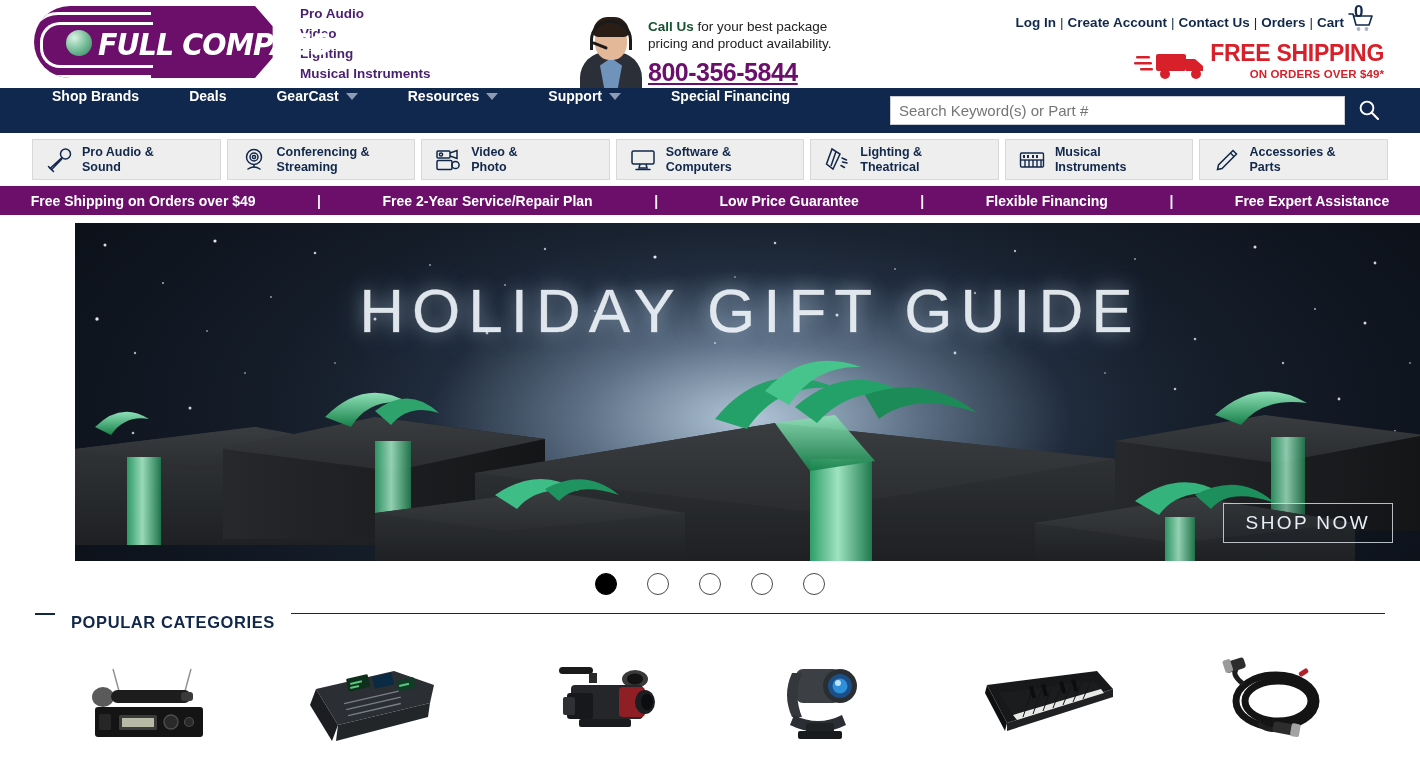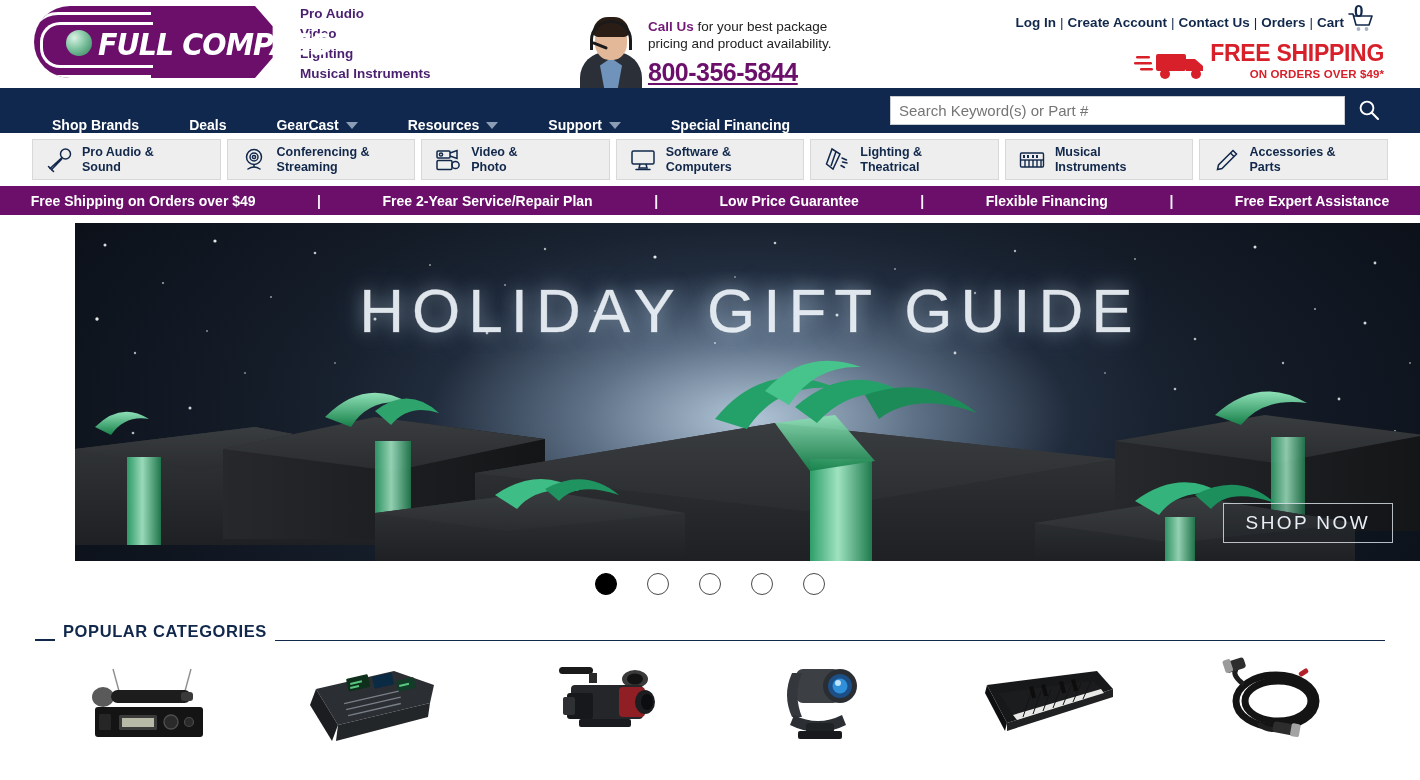--- a/index.html
+++ b/index.html
@@ -78,21 +78,21 @@
   }
   .agent-headset {
     position:absolute; left:12px; top:12px; width:42px; height:30px;
     border:3px solid #1a1a1a; border-bottom:none; border-radius:20px 20px 0 0;
   }
   .agent-mic {
     position:absolute; left:14px; top:36px; width:16px; height:3px; background:#1a1a1a;
     transform:rotate(22deg); border-radius:2px;
   }
   .callus-text { position:absolute; left:70px; top:14px; font-size:13.5px; line-height:17px; color:#222; }
-  .callus-text b { color:#701a75; }
+  .callus-text b { color:#14532d; }
   .callus-phone {
     position:absolute; left:70px; top:54px;
     font-size:25px; font-weight:bold; color:#6b0f6b; letter-spacing:-0.5px;
   }
 
   .toplinks {
     position:absolute; right:46px; top:12px;
     font-size:13.5px; font-weight:bold; color:#11284b; white-space:nowrap;
   }
   .toplinks a { color:#11284b; text-decoration:none; }
@@ -115,21 +115,21 @@
     position:absolute; right:0; top:28px;
     font-size:11.5px; font-weight:bold; color:#d8202a; letter-spacing:0.1px;
   }
 
   
   .navbar {
     position:relative; width:1420px; height:45px; background:#10284d;
   }
   .nav-items {
     position:absolute; left:52px; top:0; height:45px;
-    display:flex; align-items:flex-end; gap:0;
+    display:flex; align-items:flex-start; gap:0;
   }
   .nav-item {
     color:#ffffff; font-size:14px; font-weight:bold; text-decoration:none;
     padding:0 0; margin-right:50px; white-space:nowrap;
     display:flex; align-items:center; gap:7px;
   }
   .nav-item:last-child { margin-right:0; }
   .caret {
     width:0; height:0; border-left:6px solid transparent; border-right:6px solid transparent;
     border-top:7px solid #8c9cb4; display:inline-block;
@@ -206,21 +206,21 @@
     display:flex; align-items:center; justify-content:center; gap:30px;
   }
   .dot {
     width:22px; height:22px; border-radius:50%;
     border:1px solid #4a4a4a; background:#ffffff; cursor:pointer;
   }
   .dot.active { background:#000000; border-color:#000000; }
 
   
   .popcat { position:relative; width:1420px; padding:6px 35px 0 35px; }
-  .popcat-head { display:flex; align-items:flex-end; gap:8px; height:28px; }
+  .popcat-head { display:flex; align-items:flex-start; gap:16px; height:28px; }
   .popcat-dash { width:20px; height:2px; background:#11284b; flex:0 0 20px; }
   .popcat-title {
     font-size:16.5px; font-weight:bold; color:#11284b; letter-spacing:0.6px; white-space:nowrap;
   }
   .popcat-rule { flex:1; height:1px; background:#11284b; }
 
   .prodrow {
     display:flex; width:1350px; margin-top:14px;
   }
   .prodcell {

